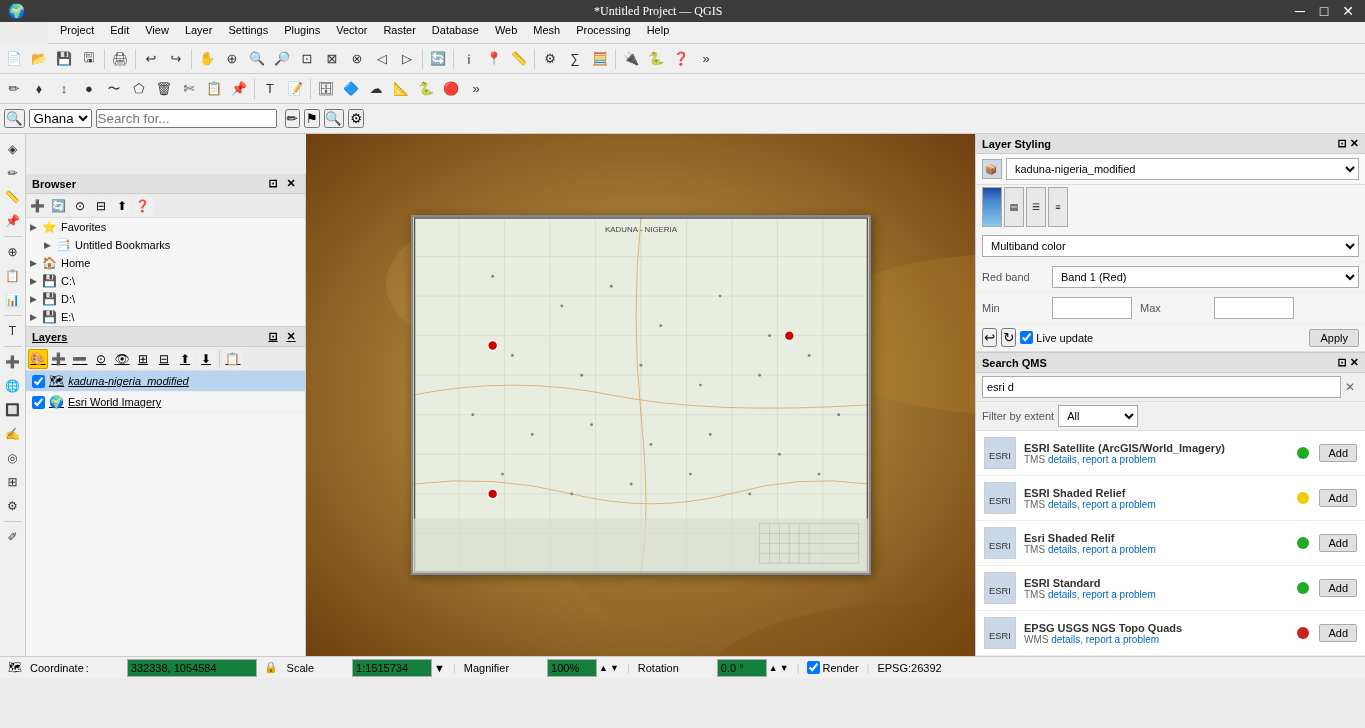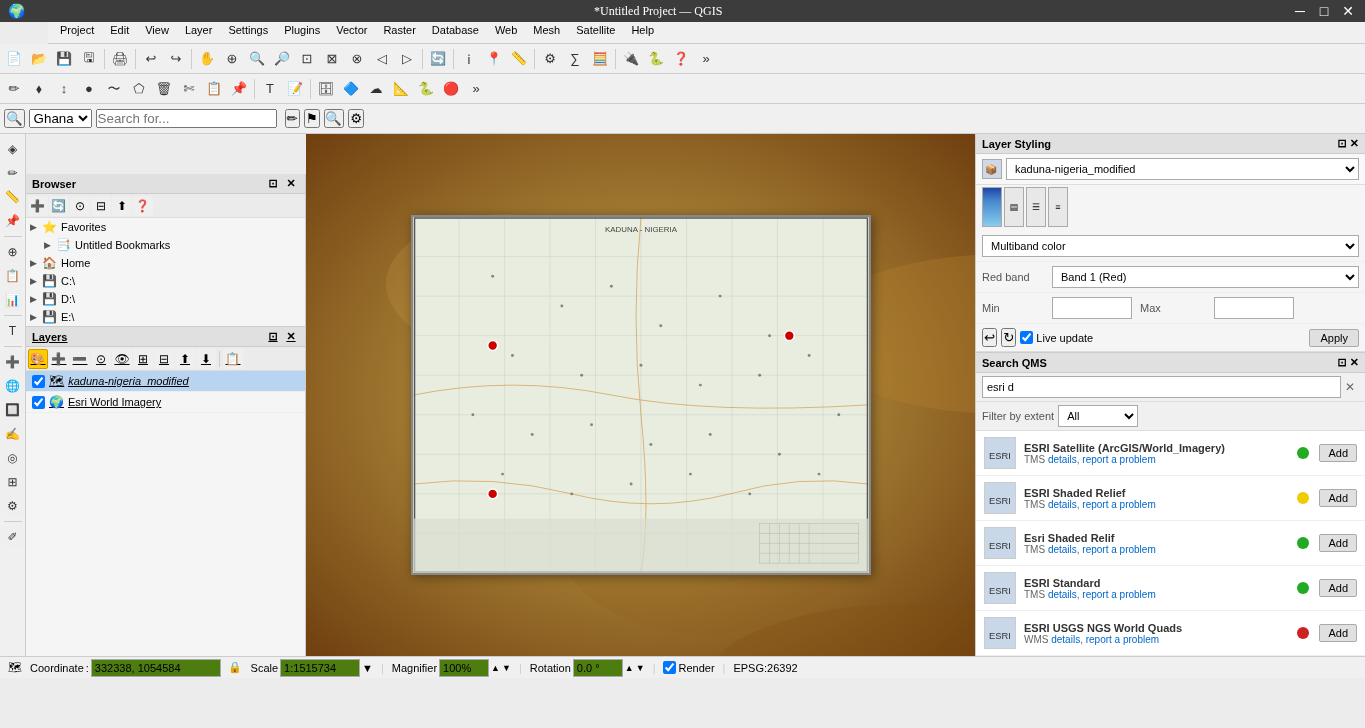--- a/index.html
+++ b/index.html
@@ -320,21 +320,21 @@
       border-top: 1px solid #ccc;
       height: 22px;
       display: flex;
       align-items: center;
       padding: 0 8px;
       font-size: 11px;
       gap: 8px;
     }
     .sb-item { display: flex; align-items: center; gap: 2px; }
     .sb-sep { color: #ccc; }
-    .sb-input { height: 18px; border: 1px solid #aaa; font-size: 11px; padding: 0 3px; background: #4d7c0f; }
+    .sb-input { height: 18px; border: 1px solid #aaa; font-size: 11px; padding: 0 3px; background: #15803d; margin-left: 36px; }
 
     
     #vtoolbar {
       width: 26px;
       background: #f0f0f0;
       border-right: 1px solid #ccc;
       display: flex;
       flex-direction: column;
       align-items: center;
       padding: 4px 0;
@@ -380,21 +380,21 @@
     <div class="menu-item">Edit</div>
     <div class="menu-item">View</div>
     <div class="menu-item">Layer</div>
     <div class="menu-item">Settings</div>
     <div class="menu-item">Plugins</div>
     <div class="menu-item">Vector</div>
     <div class="menu-item">Raster</div>
     <div class="menu-item">Database</div>
     <div class="menu-item">Web</div>
     <div class="menu-item">Mesh</div>
-    <div class="menu-item">Satellite</div>
+    <div class="menu-item">Processing</div>
     <div class="menu-item">Help</div>
   </div>
 
 <div class="toolbar">
   <button class="tb-btn" title="New">📄</button>
   <button class="tb-btn" title="Open">📂</button>
   <button class="tb-btn" title="Save">💾</button>
   <button class="tb-btn" title="Save As">🖫</button>
   <div class="tb-sep"></div>
   <button class="tb-btn" title="Print">🖨</button>
@@ -822,21 +822,21 @@
             <button class="qms-add-btn">Add</button>
           </div>
           <div class="qms-item">
             <div class="qms-item-icon">
               <svg viewBox="0 0 32 32" width="30" height="30">
                 <rect width="32" height="32" fill="#c8d8e8"></rect>
                 <text x="16" y="22" text-anchor="middle" font-size="10" fill="#333">ESRI</text>
               </svg>
             </div>
             <div class="qms-item-info">
-              <div class="qms-item-title">ESRI USGS NGS World Quads</div>
+              <div class="qms-item-title">EPSG USGS NGS Topo Quads</div>
               <div class="qms-item-sub">WMS <a href="#">details</a>, <a href="#">report a problem</a></div>
             </div>
             <div class="qms-item-status status-red"></div>
             <button class="qms-add-btn">Add</button>
           </div>
         </div>
     </div>
   </div>
 </div>
 

